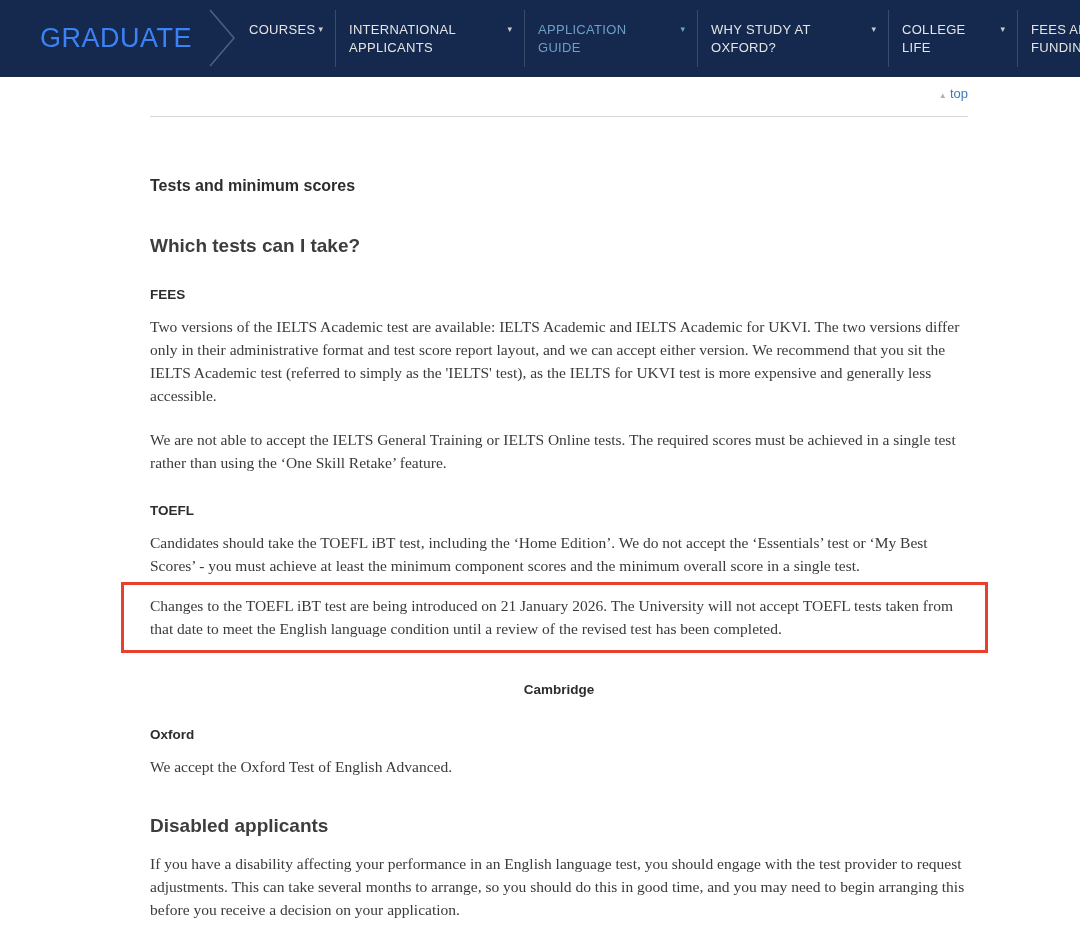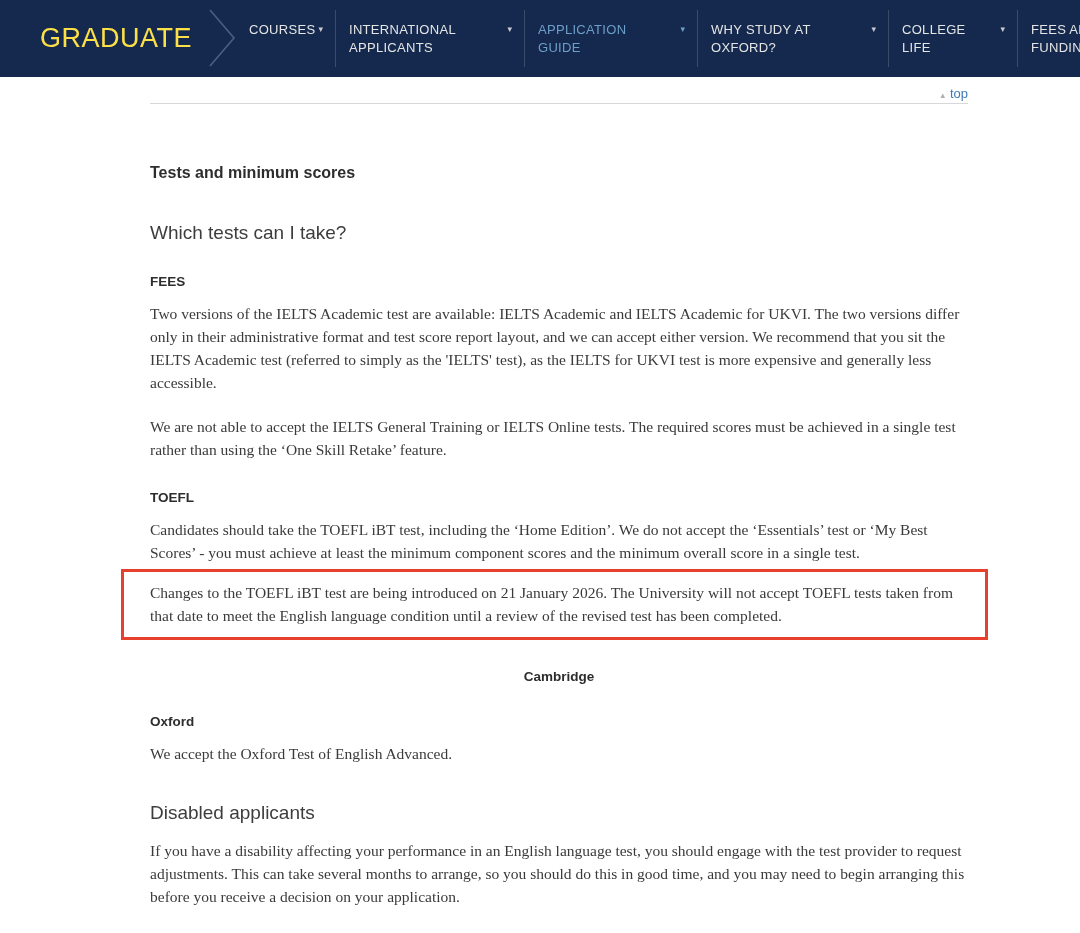--- a/index.html
+++ b/index.html
@@ -8,21 +8,21 @@
 
   
   .navbar {
     width: 1080px; height: 77px; background: #14294d;
     display: flex; align-items: stretch;
   }
   .logo-wrap {
     display: flex; align-items: center; padding-left: 40px; flex: 0 0 150px;
   }
   .logo {
-    color: #fde047; font-size: 27px; letter-spacing: 0.5px; font-weight: 400;
+    color: #3b82f6; font-size: 27px; letter-spacing: 0.5px; font-weight: 400;
     cursor: pointer; white-space: nowrap; text-align: right;
   }
   .logo-chevron { margin-left: 16px; margin-top: 2px; flex: 0 0 auto; align-self: center; }
   .nav-items { display: flex; flex: 1 1 auto; align-items: stretch; }
   .nav-item {
     position: relative; display: block; text-decoration: none;
     padding: 21px 30px 0 13px; cursor: pointer;
   }
   .nav-item .lbl {
     display: block; color: #e5e5e5; font-size: 13px; line-height: 18px;
@@ -36,33 +36,33 @@
   .w-courses { width: 99px; }
   .w-intl    { width: 188px; }
   .w-guide   { width: 172px; }
   .w-why     { width: 190px; }
   .w-college { width: 128px; }
   .w-fees    { width: 112px; padding-right: 10px; }
 
   
   .content { width: 818px; margin: 0 auto 0 150px; }
   .top-row {
-    padding-top: 7px; height: 27px; text-align: right;
+    padding-top: 7px; height: 40px; text-align: right;
     border-bottom: 1px solid #d8d8d8;
   }
   .top-link { text-decoration: none; font-size: 13px; color: #3d7ab8; cursor: pointer; }
   .top-link .tri { color: #a9b0b8; font-size: 9px; margin-right: 5px; }
 
   h1.page-title {
     margin-top: 57px; font-size: 16px; line-height: 24px;
     font-weight: bold; color: #2d2d2d;
   }
   h2.section-title {
     margin-top: 36px; font-size: 19px; line-height: 24px;
-    font-weight: 400; color: #3d3d3d;
+    font-weight: 700; color: #3d3d3d;
   }
   h3.sub-title {
     margin-top: 29px; font-size: 13.5px; line-height: 16px;
     font-weight: bold; color: #2d2d2d;
   }
   p.body-text {
     margin-top: 12px; font-family: "Liberation Serif", serif;
     font-size: 15.5px; line-height: 23px; color: #3a3a3a;
   }
   p.body-text.spaced { margin-top: 21px; }

